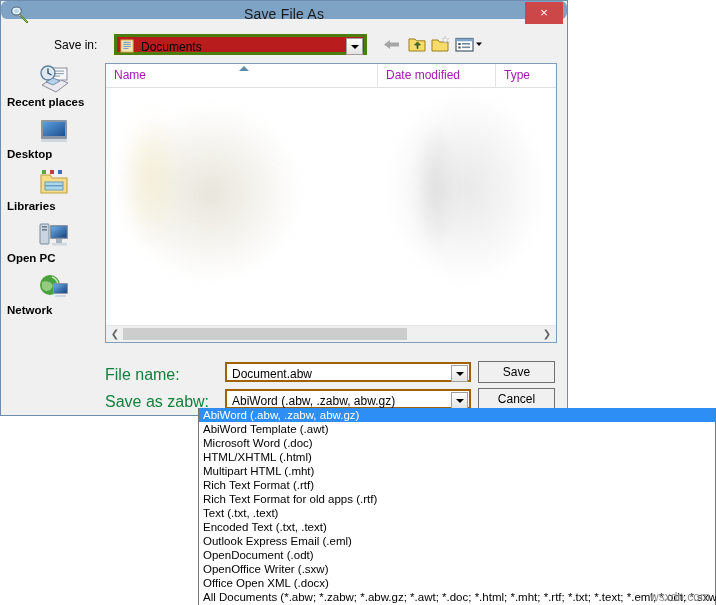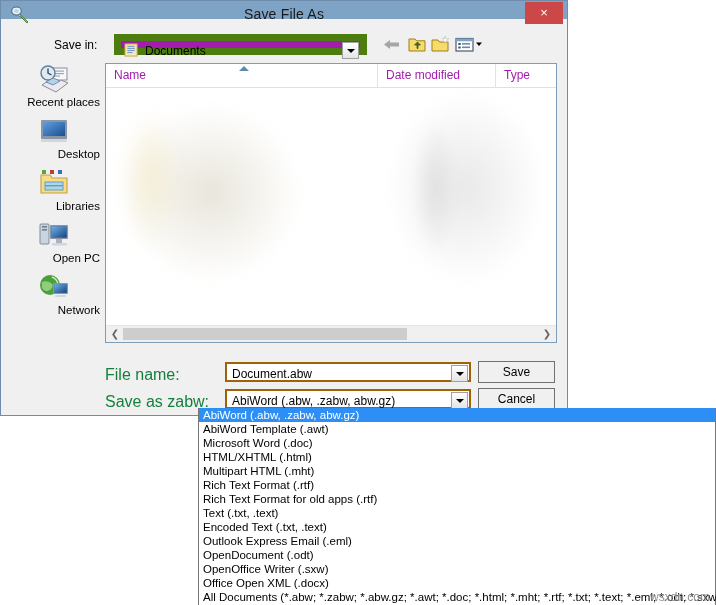--- a/index.html
+++ b/index.html
@@ -31,20 +31,21 @@
     box-sizing: border-box;
   }
 
   .titlebar {
     position: absolute;
     left: 0; top: 0;
     width: 100%;
     height: 18px;
     background: #7ea3c4;
     box-sizing: border-box;
+    border-radius: 6px;
   }
   .app-icon {
     position: absolute;
     left: 9px; top: 4px;
     width: 20px; height: 20px;
   }
   .title-text {
     position: absolute;
     left: 0; right: 0;
     top: 5px;
@@ -76,22 +77,22 @@
   .savein-label {
     position: absolute;
     left: 48px; top: 6px;
     font-size: 12px;
     color: #000;
   }
   .savein-combo {
     position: absolute;
     left: 108px; top: 2px;
     width: 253px; height: 21px;
-    background: #a21caf;
-    border: 7px solid #4d7c0f;
+    background: #b91c1c;
+    border: 3px solid #4d7c0f;
     box-sizing: border-box;
     cursor: pointer;
   }
   .savein-combo .folder-ico {
     position: absolute;
     left: 3px; top: 2px;
     width: 15px; height: 14px;
   }
   .savein-combo .val {
     position: absolute;
@@ -128,22 +129,23 @@
   .places {
     position: absolute;
     left: 6px; top: 62px;
     width: 93px; height: 278px;
     background: #f0f0f0;
   }
   .place {
     position: relative;
     width: 93px;
     height: 52px;
-    text-align: right;
-    cursor: pointer;
+    text-align: left;
+    cursor: pointer;
+    font-weight: bold;
   }
   .place .ico {
     position: absolute;
     left: 50%;
     top: 0px;
     transform: translateX(-50%);
     width: 32px; height: 32px;
   }
   .place .lbl {
     position: absolute;

